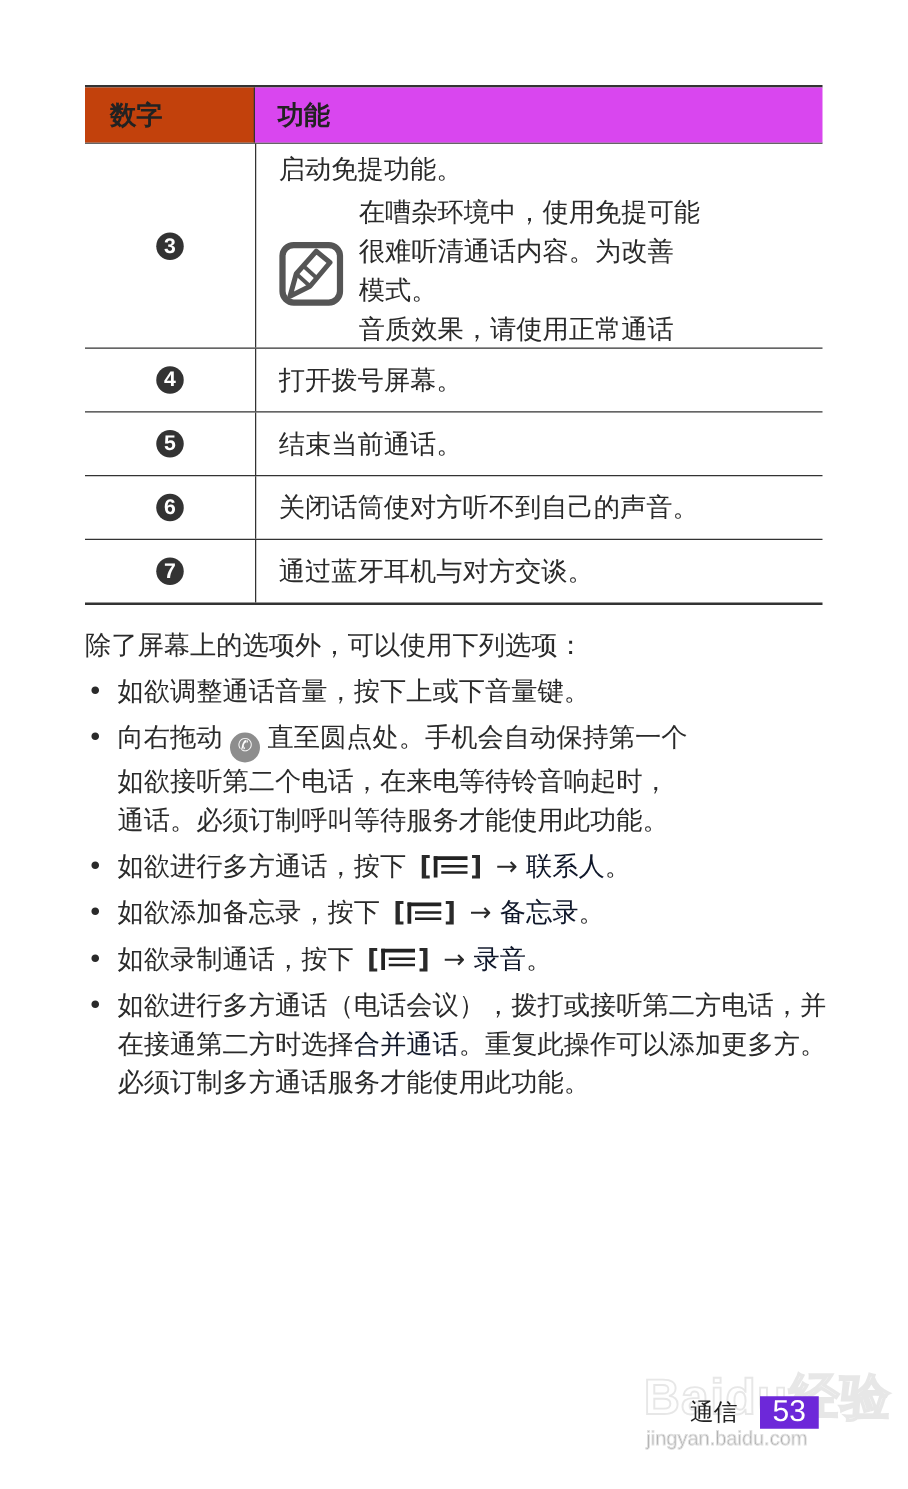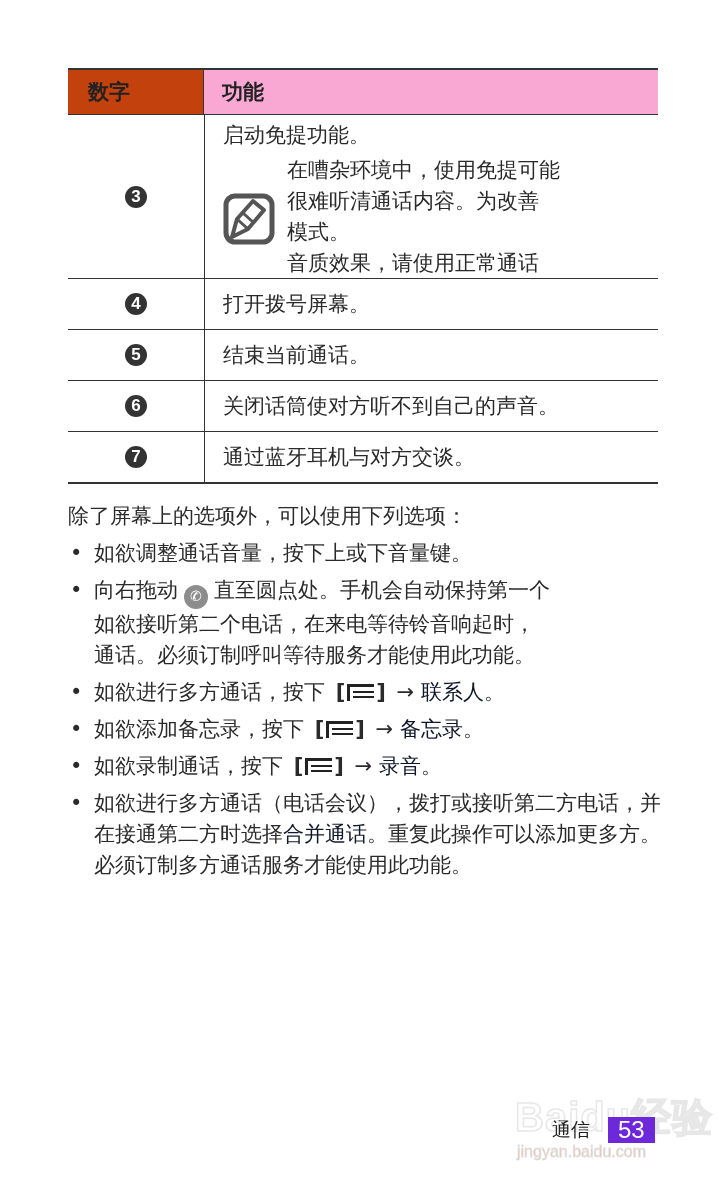--- a/index.html
+++ b/index.html
@@ -10,21 +10,21 @@
   }
   .table {
     position: absolute; left: 68px; top: 68px; width: 590px;
     border-top: 2px solid #333; border-bottom: 2px solid #333;
   }
   .row { display: flex; border-bottom: 1px solid #333; }
   .row:last-child { border-bottom: none; }
   .cell-num { width: 136px; flex: none; border-right: 1px solid #333; display: flex; align-items: center; justify-content: center; }
   .cell-func { flex: 1; padding-left: 18px; font-size: 21px; }
   .head .cell-num { background: #c2410c; justify-content: flex-start; padding-left: 20px; box-sizing: border-box; height: 44px; font-weight: bold; font-size: 21px; color: #222; }
-  .head .cell-func { background: #f9a8d4; font-weight: bold; font-size: 21px; color: #222; display: flex; align-items: center; }
+  .head .cell-func { background: #d946ef; font-weight: bold; font-size: 21px; color: #222; display: flex; align-items: center; }
   .badge {
     width: 22px; height: 22px; border-radius: 50%; background: #333; color: #fff;
     font-family: "Liberation Sans", sans-serif; font-weight: bold; font-size: 17px;
     display: flex; align-items: center; justify-content: center;
   }
   .row-std { height: 50px; }
   .row-std .cell-func { display: flex; align-items: center; }
   .row-big { height: 163px; }
   .row-big .cell-func { padding-top: 4px; }
   .line1 { line-height: 32px; }
@@ -39,21 +39,21 @@
   .bold { font-weight: normal; color: #0f172a; }
   .menu-key { display: inline-flex; align-items: center; font-weight: bold; margin: 0 4px; }
   .menu-glyph { display: inline-block; width: 24px; height: 14px; border-left: 3px solid #222; border-top: 3px solid #222; position: relative; margin: 0 2px; }
   .menu-glyph::after { content: ""; position: absolute; left: 3px; right: 0; top: 4px; height: 2px; background: #222; box-shadow: 0 5px 0 #222; }
   .phone-icon { display: inline-flex; width: 24px; height: 24px; border-radius: 50%; background: #8d8d8d; color: #fff; align-items: center; justify-content: center; font-size: 14px; vertical-align: -4px; margin: 0 6px; }
   .footer { position: absolute; left: 552px; top: 1117px; display: flex; align-items: center; }
   .footer-label { font-size: 19px; font-family: "DejaVu Serif", serif; color: #222; margin-right: 18px; }
   .page-num { background: #6d28d9; color: #fff; font-size: 24px; padding: 0 10px; height: 26px; line-height: 26px; font-family: "Liberation Sans", sans-serif; }
   .watermark { position: absolute; left: 515px; top: 1080px; width: 210px; opacity: 0.35; pointer-events: none; }
   .wm-main { font-family: "Liberation Sans", sans-serif; font-weight: bold; font-size: 40px; color: #fff; -webkit-text-stroke: 1.5px #bbb; letter-spacing: 1px; margin-top: 10px; }
-  .wm-sub { font-family: "Liberation Sans", sans-serif; font-size: 16px; color: #c2410c; -webkit-text-stroke: 0.8px #aaa; margin-top: -2px; margin-left: 2px; }
+  .wm-sub { font-family: "Liberation Sans", sans-serif; font-size: 16px; color: #000000; -webkit-text-stroke: 0.8px #aaa; margin-top: -2px; margin-left: 2px; }
 </style>
 </head>
 <body>
 
 <div class="table">
   <div class="row head">
     <div class="cell-num">数字</div>
     <div class="cell-func">
         <span style="padding-left:0">功能</span>
       </div>

